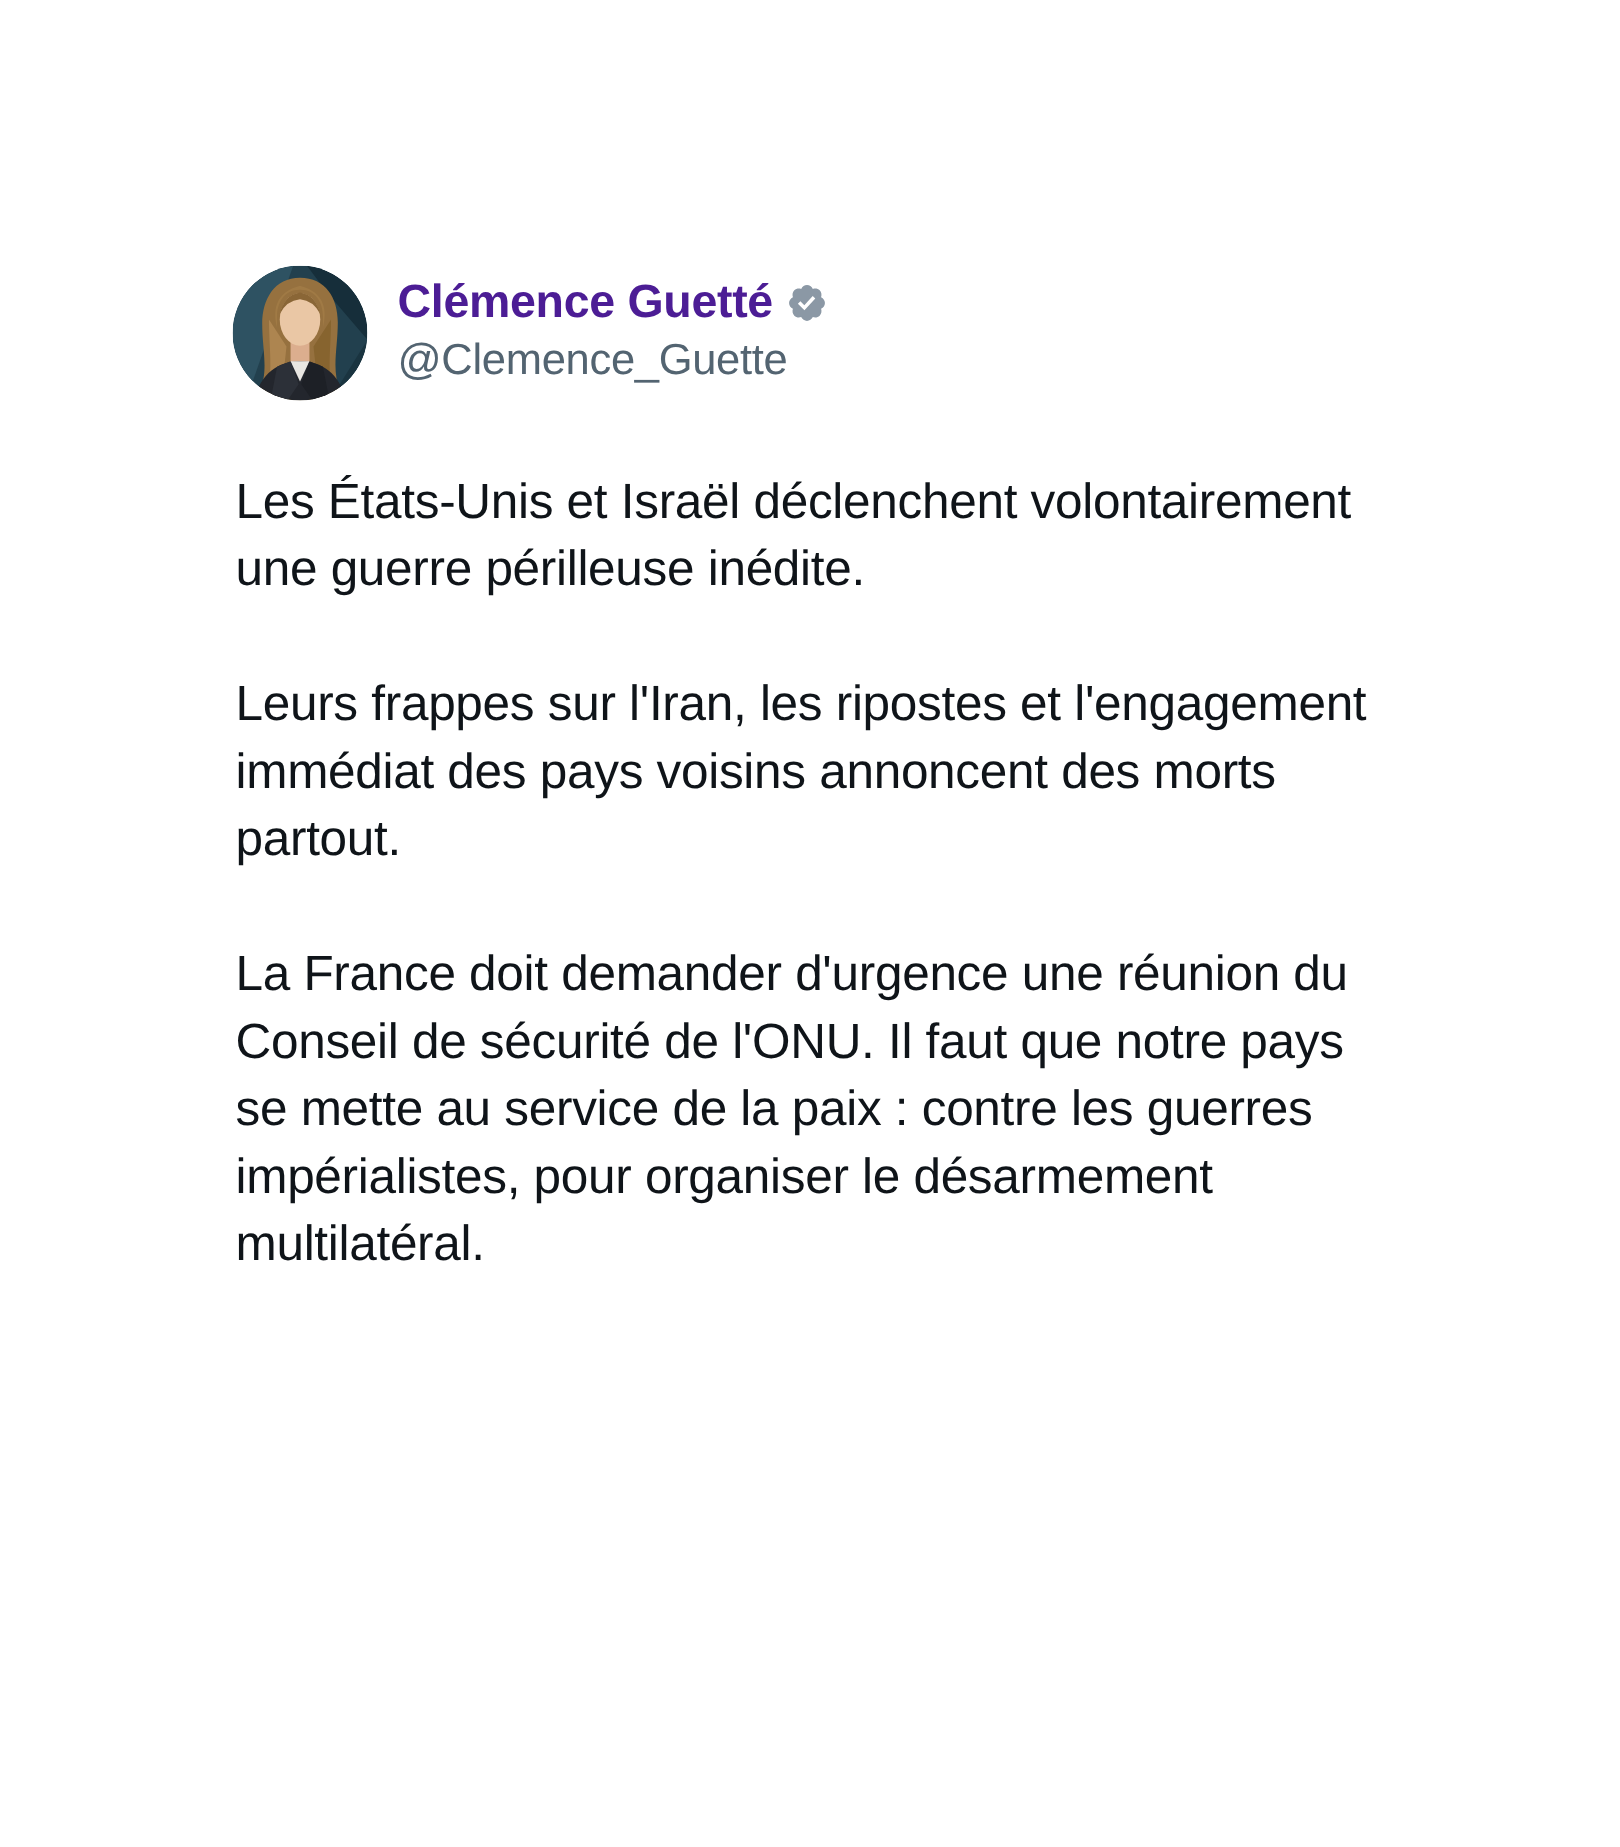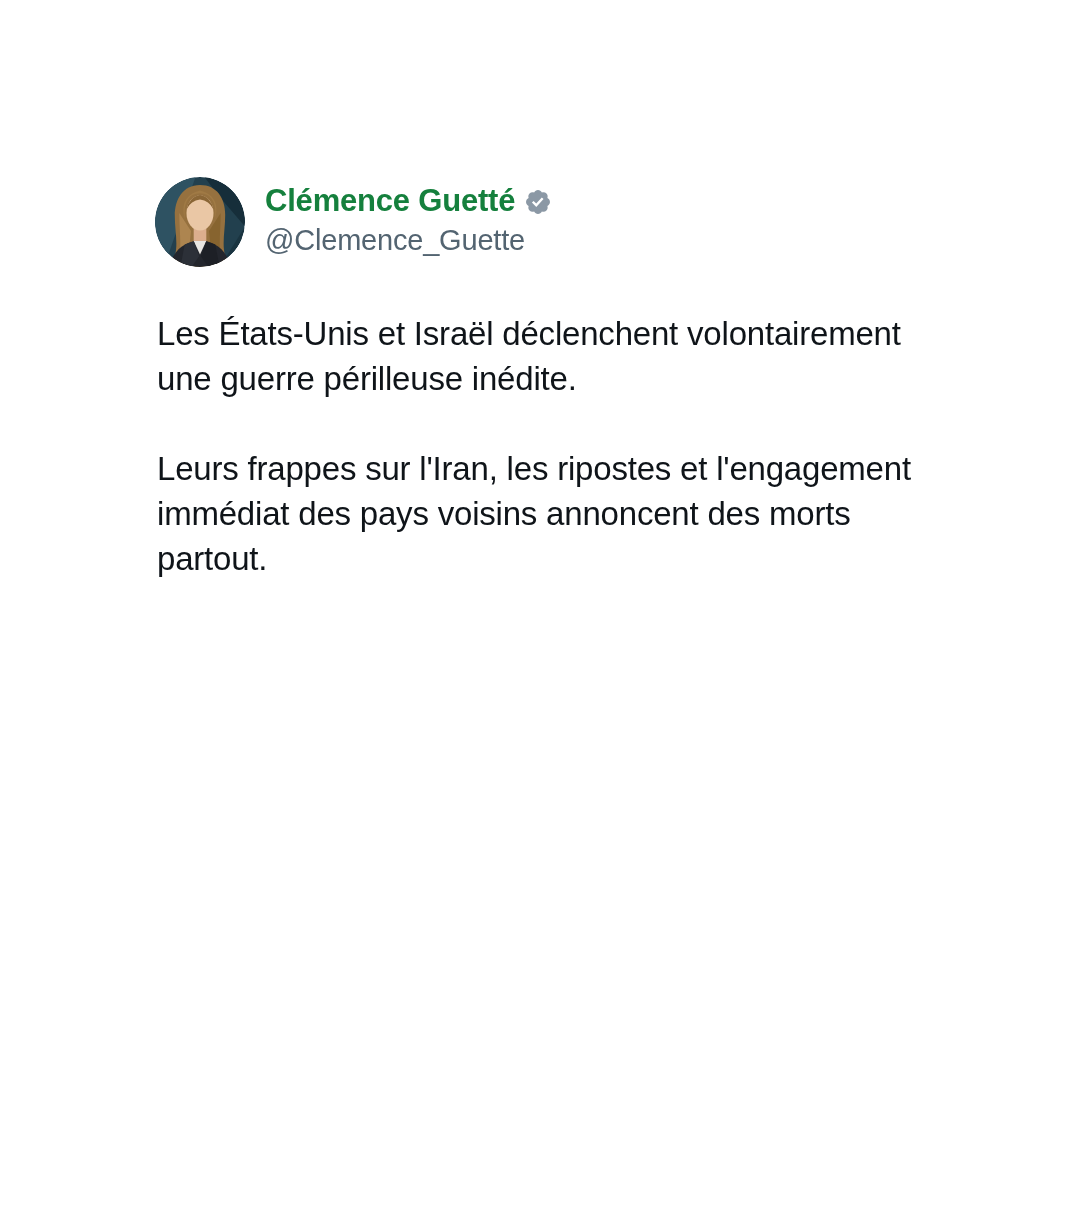--- a/index.html
+++ b/index.html
@@ -36,21 +36,21 @@
   }
   .author-name-row {
     display: flex;
     align-items: center;
     gap: 9px;
   }
   .author-name {
     font-size: 31px;
     line-height: 34px;
     font-weight: 700;
-    color: #15803d;
+    color: #4c1d95;
     letter-spacing: -0.2px;
   }
   .verified-badge {
     width: 28px;
     height: 28px;
     display: block;
     position: relative;
     top: 1px;
   }
   .author-handle {
@@ -129,15 +129,20 @@
       <div class="author-handle">@Clemence_Guette</div>
     </div>
   </div>
 
   <div class="tweet-body">
     <p>Les États-Unis et Israël déclenchent volontairement
 une guerre périlleuse inédite.</p>
     <p>Leurs frappes sur l'Iran, les ripostes et l'engagement
 immédiat des pays voisins annoncent des morts
 partout.</p>
+    <p>La France doit demander d'urgence une réunion du
+Conseil de sécurité de l'ONU. Il faut que notre pays
+se mette au service de la paix : contre les guerres
+impérialistes, pour organiser le désarmement
+multilatéral.</p>
   </div>
 
 </div>
 
 </body></html>

